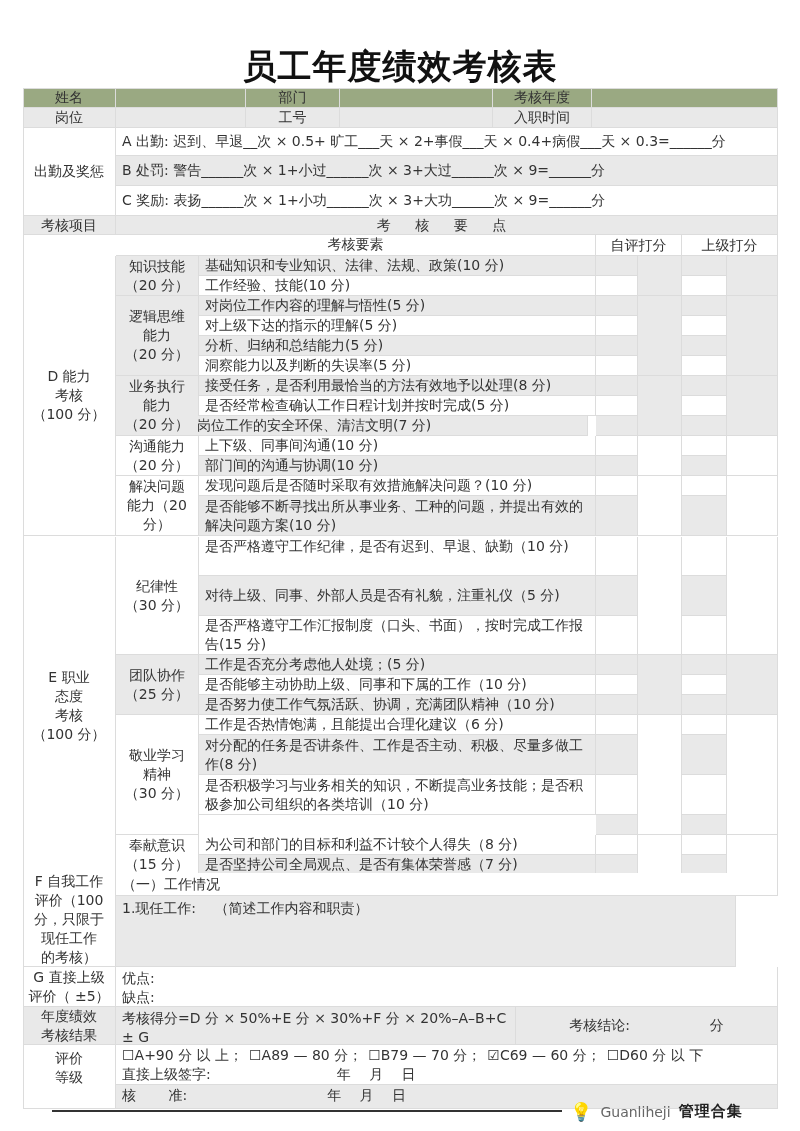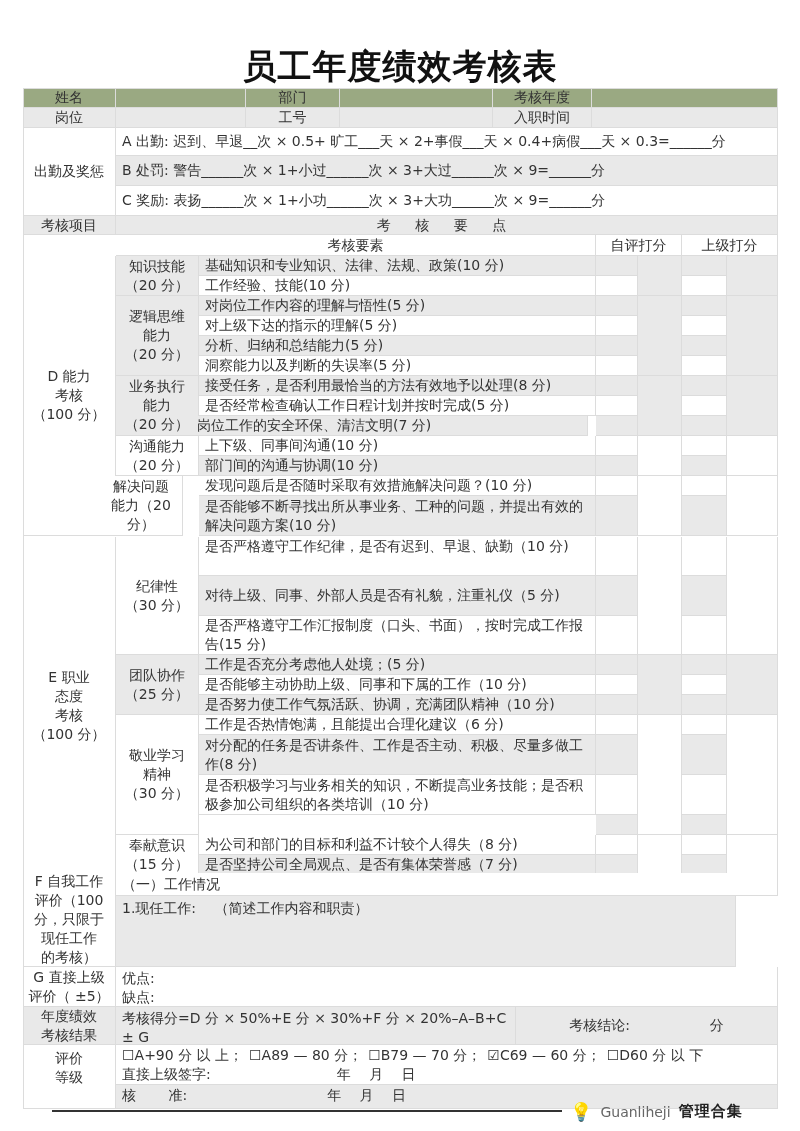--- a/index.html
+++ b/index.html
@@ -74,21 +74,21 @@
     </div>
     <div class="c w left" style="left: 116px; top: 186px; width: 662px; height: 30px;">
       <span style="white-space: pre-line;">C 奖励:  表扬______次 × 1+小功______次 × 3+大功______次 × 9=______分</span>
     </div>
     <div class="c g center" style="left: 23px; top: 216px; width: 93px; height: 19px;">
       <span style="white-space: pre-line;">考核项目</span>
     </div>
     <div class="c g center" style="left: 116px; top: 216px; width: 662px; height: 19px; letter-spacing: 10px;">
       <span style="white-space: pre-line;">考 核 要 点</span>
     </div>
-    <div class="c w center" style="left: 116px; top: 235px; width: 480px; height: 21px;">
+    <div class="c w center" style="left: 116px; top: 235px; width: 480px; height: 21px; font-family: Liberation Mono, monospace;">
       <span style="white-space: pre-line;">考核要素</span>
     </div>
     <div class="c w center" style="left: 596px; top: 235px; width: 86px; height: 21px;">
       <span style="white-space: pre-line;">自评打分</span>
     </div>
     <div class="c w center" style="left: 682px; top: 235px; width: 96px; height: 21px;">
       <span style="white-space: pre-line;">上级打分</span>
     </div>
     <div class="c w center" style="left: 23px; top: 256px; width: 93px; height: 280px;">
       <span style="white-space: pre-line;">D 能力
@@ -169,21 +169,21 @@
     <div class="c w lefttop" style="left: 199px; top: 436px; width: 397px; height: 20px; display: flex; align-items: center; padding: 0px 6px;">
       <span style="white-space: pre-line;">上下级、同事间沟通(10 分)</span>
     </div>
     <div class="c w" style="left: 596px; top: 436px; width: 42px; height: 20px;"></div>
     <div class="c w" style="left: 682px; top: 436px; width: 45px; height: 20px;"></div>
     <div class="c g lefttop" style="left: 199px; top: 456px; width: 397px; height: 20px; display: flex; align-items: center; padding: 0px 6px;">
       <span style="white-space: pre-line;">部门间的沟通与协调(10 分)</span>
     </div>
     <div class="c g" style="left: 596px; top: 456px; width: 42px; height: 20px;"></div>
     <div class="c g" style="left: 682px; top: 456px; width: 45px; height: 20px;"></div>
-    <div class="c w center" style="left: 100px; top: 476px; width: 83px; height: 60px;">
+    <div class="c w center" style="left: 116px; top: 476px; width: 83px; height: 60px;">
       <span style="white-space: pre-line;">解决问题
 能力（20
 分）</span>
     </div>
     <div class="c w" style="left: 638px; top: 476px; width: 44px; height: 60px;"></div>
     <div class="c w" style="left: 727px; top: 476px; width: 51px; height: 60px;"></div>
     <div class="c w lefttop" style="left: 199px; top: 476px; width: 397px; height: 20px; display: flex; align-items: center; padding: 0px 6px;">
       <span style="white-space: pre-line;">发现问题后是否随时采取有效措施解决问题？(10 分)</span>
     </div>
     <div class="c w" style="left: 596px; top: 476px; width: 42px; height: 20px;"></div>

